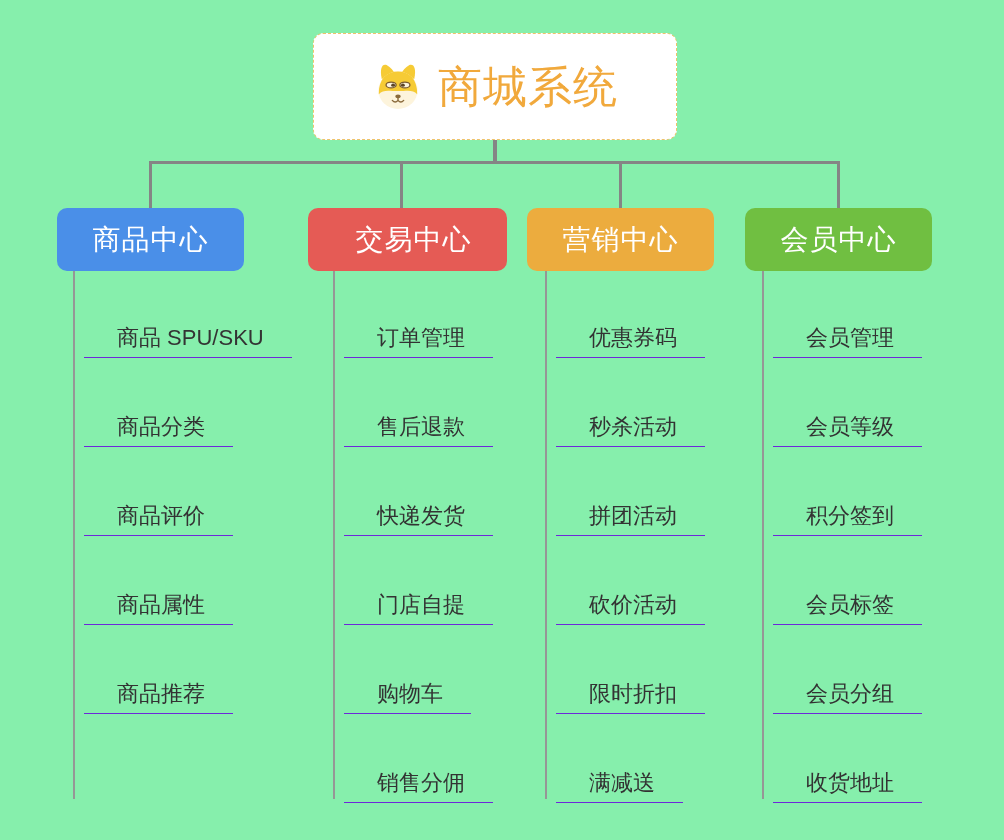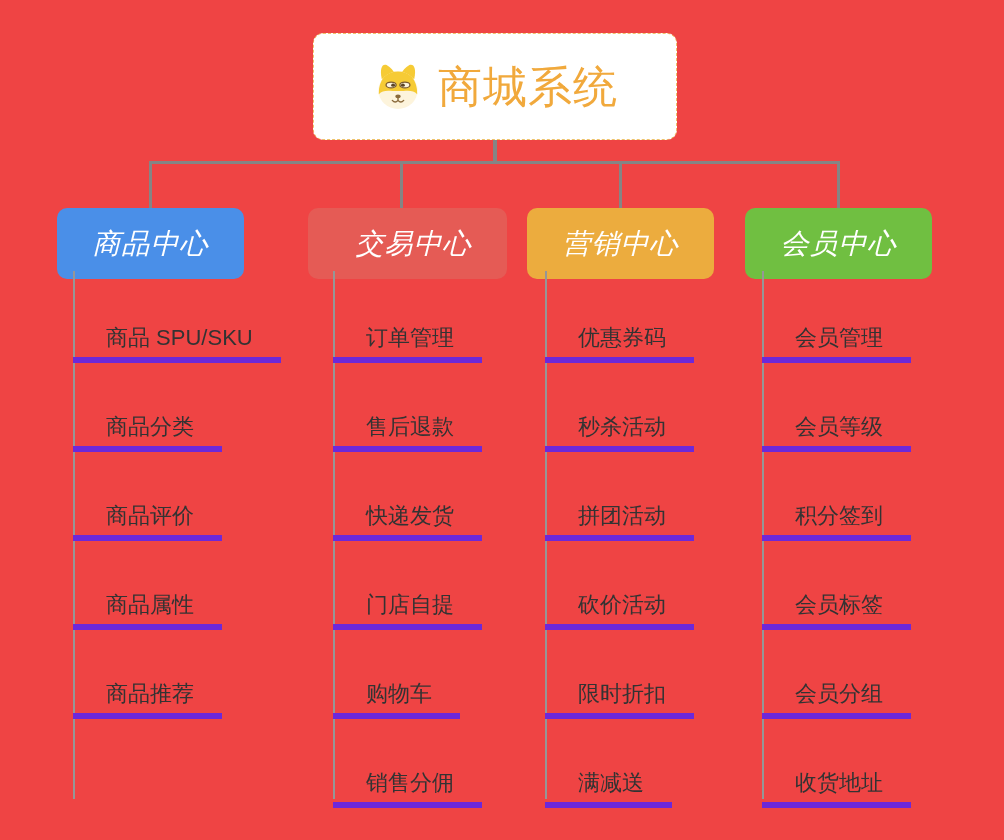--- a/index.html
+++ b/index.html
@@ -4,21 +4,21 @@
 <style>
   html,body{margin:0;padding:0;}
   body{
     font-family:"Liberation Sans","DejaVu Sans",sans-serif;
     background:#f7f7f7;
   }
   .canvas{
     position:relative;
     width:1004px;
     height:840px;
-    background:#ef4444;
+    background:#86efac;
     overflow:hidden;
   }
   
   .root-node{
     position:absolute;
     left:313px; top:33px;
     width:364px; height:107px;
     box-sizing:border-box;
     background:#ffffff;
     border:1px dashed #EFC36B;
@@ -42,31 +42,30 @@
   .conn-bus{left:149px;top:161px;width:690px;height:3px;}
   .conn-drop{top:161px;width:3px;height:47px;}
   .conn-drop-1{left:149px;}
   .conn-drop-2{left:400px;}
   .conn-drop-3{left:619px;}
   .conn-drop-4{left:837px;}
   
   .branch-node{
     position:absolute;
     top:208px;
-    width:187px; height:71px;
+    width:187px; height:63px;
     border-radius:10px;
     display:flex;
     align-items:center;
     justify-content:center;
     color:#ffffff;
     font-size:28px;
     letter-spacing:1px;
     white-space:nowrap;
     cursor:default;
-    font-style:italic;
   }
   .branch-1{left:57px;}
   .branch-2{left:308px;}
   .branch-3{left:527px;}
   .branch-4{left:745px;}
   
   .item-col{
     position:absolute;
     top:271px;
     height:528px;
@@ -77,28 +76,28 @@
   .col-3{left:545px;text-decoration:underline;}
   .col-4{left:762px;}
   .item-col .spine{
     position:absolute;
     left:0;top:0;
     width:2px;height:528px;
     background:#969696;
   }
   .topic-item{
     position:absolute;
-    left:0;
+    left:11px;
     height:40px;
     box-sizing:content-box;
     display:flex;
     align-items:flex-end;
     padding:0 28px 4px 33px;
     width:fit-content;
-    border-bottom:6px solid #6d28d9;
+    border-bottom:1px solid #6d28d9;
     font-size:22px;
     color:#333333;
     white-space:nowrap;
   }
   .row-1{top:42px;}
   .row-2{top:131px;}
   .row-3{top:220px;}
   .row-4{top:309px;}
   .row-5{top:398px;}
   .row-6{top:487px;}

